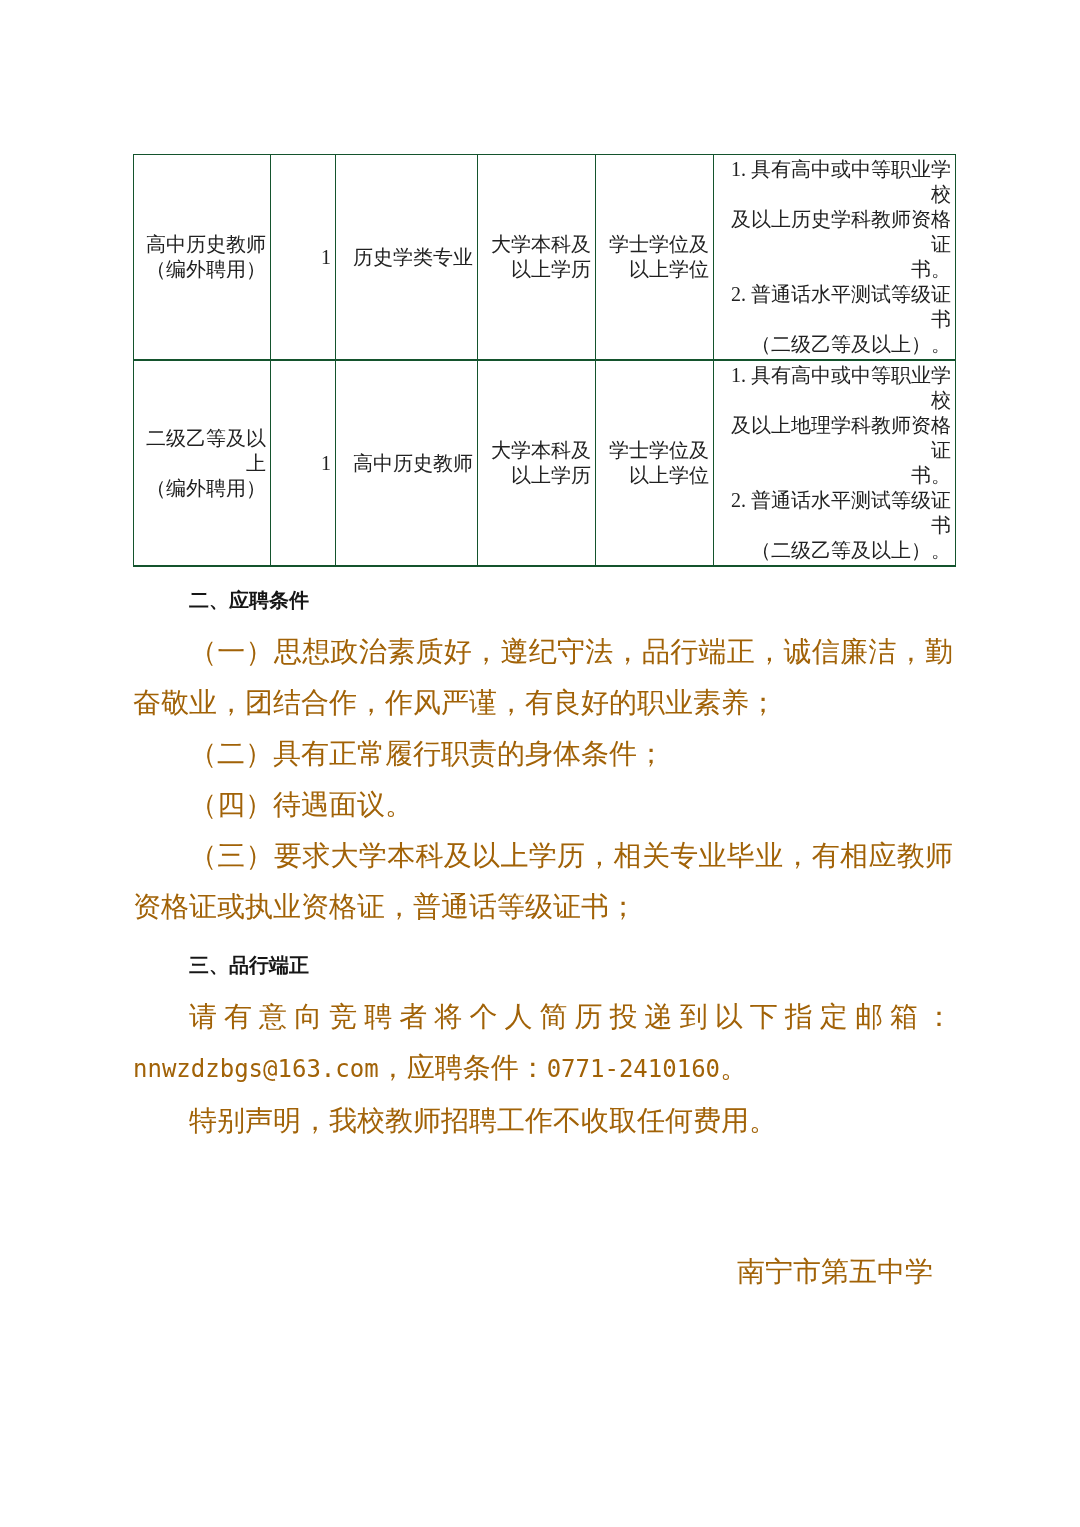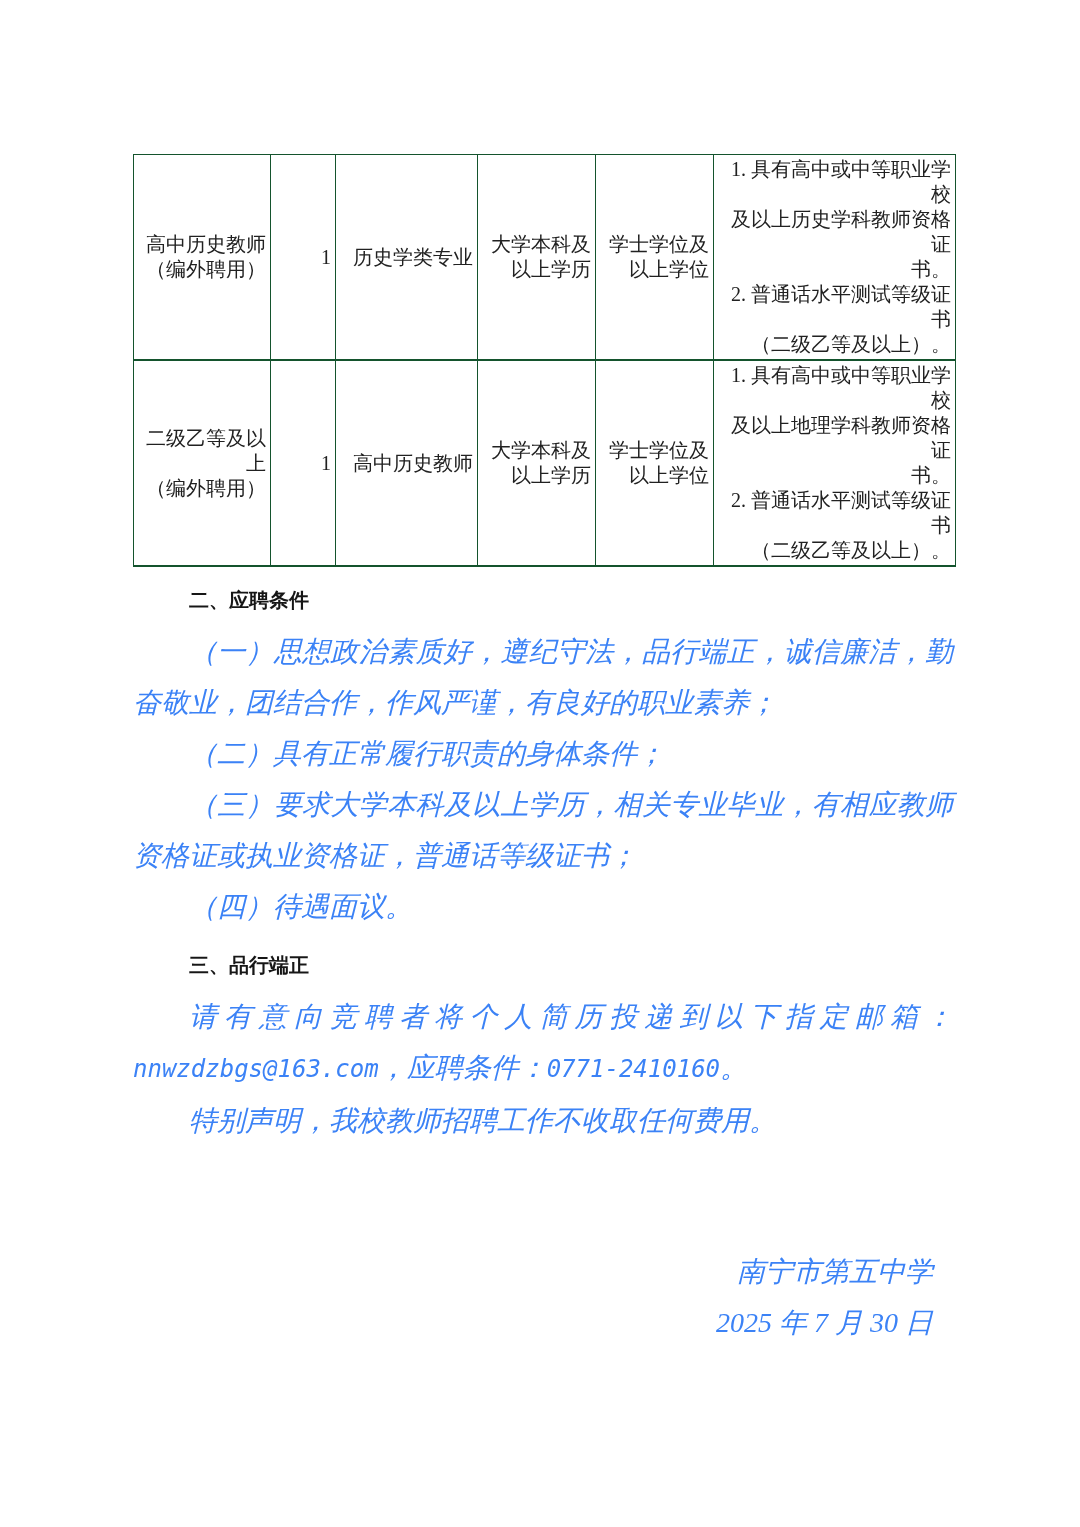--- a/index.html
+++ b/index.html
@@ -43,22 +43,21 @@
     font-weight: 700;
     font-size: 20px;
     line-height: 51px;
     color: #161616;
     text-indent: 56px;
   }
   p.body {
     margin: 0;
     font-size: 28px;
     line-height: 51px;
-    color: #3b82f6;
-    font-style: italic;
+    color: #a16207;
   }
   .indent { text-indent: 56px; }
   .justify { text-align: justify; }
   .justify-last { text-align: justify; text-align-last: justify; }
   .mono { font-family: "DejaVu Sans Mono", "Liberation Mono", monospace; font-size: 24px; }
   .signature {
     width: 290px;
     margin: 100px 20px 0 auto;
     text-align: right;
   }
@@ -108,29 +107,28 @@
 2. 普通话水平测试等级证书
 （二级乙等及以上）。</td>
       </tr>
     </tbody>
   </table>
 
   <h2 class="sec-title">二、应聘条件</h2>
 
   <p class="body indent justify">（一）思想政治素质好，遵纪守法，品行端正，诚信廉洁，勤奋敬业，团结合作，作风严谨，有良好的职业素养；</p>
   <p class="body indent">（二）具有正常履行职责的身体条件；</p>
+  <p class="body indent">（四）待遇面议。</p>
   <p class="body indent justify">（三）要求大学本科及以上学历，相关专业毕业，有相应教师资格证或执业资格证，普通话等级证书；</p>
-  <p class="body indent">（四）待遇面议。</p>
 
   <h2 class="sec-title">三、品行端正</h2>
 
   <p class="body indent justify-last">请有意向竞聘者将个人简历投递到以下指定邮箱：</p>
 
   <p class="body"><span class="mono">nnwzdzbgs@163.com</span><span>，应聘条件：</span><span class="mono">0771-2410160</span><span>。</span></p>
 
   <p class="body indent">特别声明，我校教师招聘工作不收取任何费用。</p>
 
   <div class="signature">
     <p class="body">南宁市第五中学</p>
-    <p class="body">2025 年 7 月 30 日</p>
   </div>
 
 </div>
 
 </body></html>

